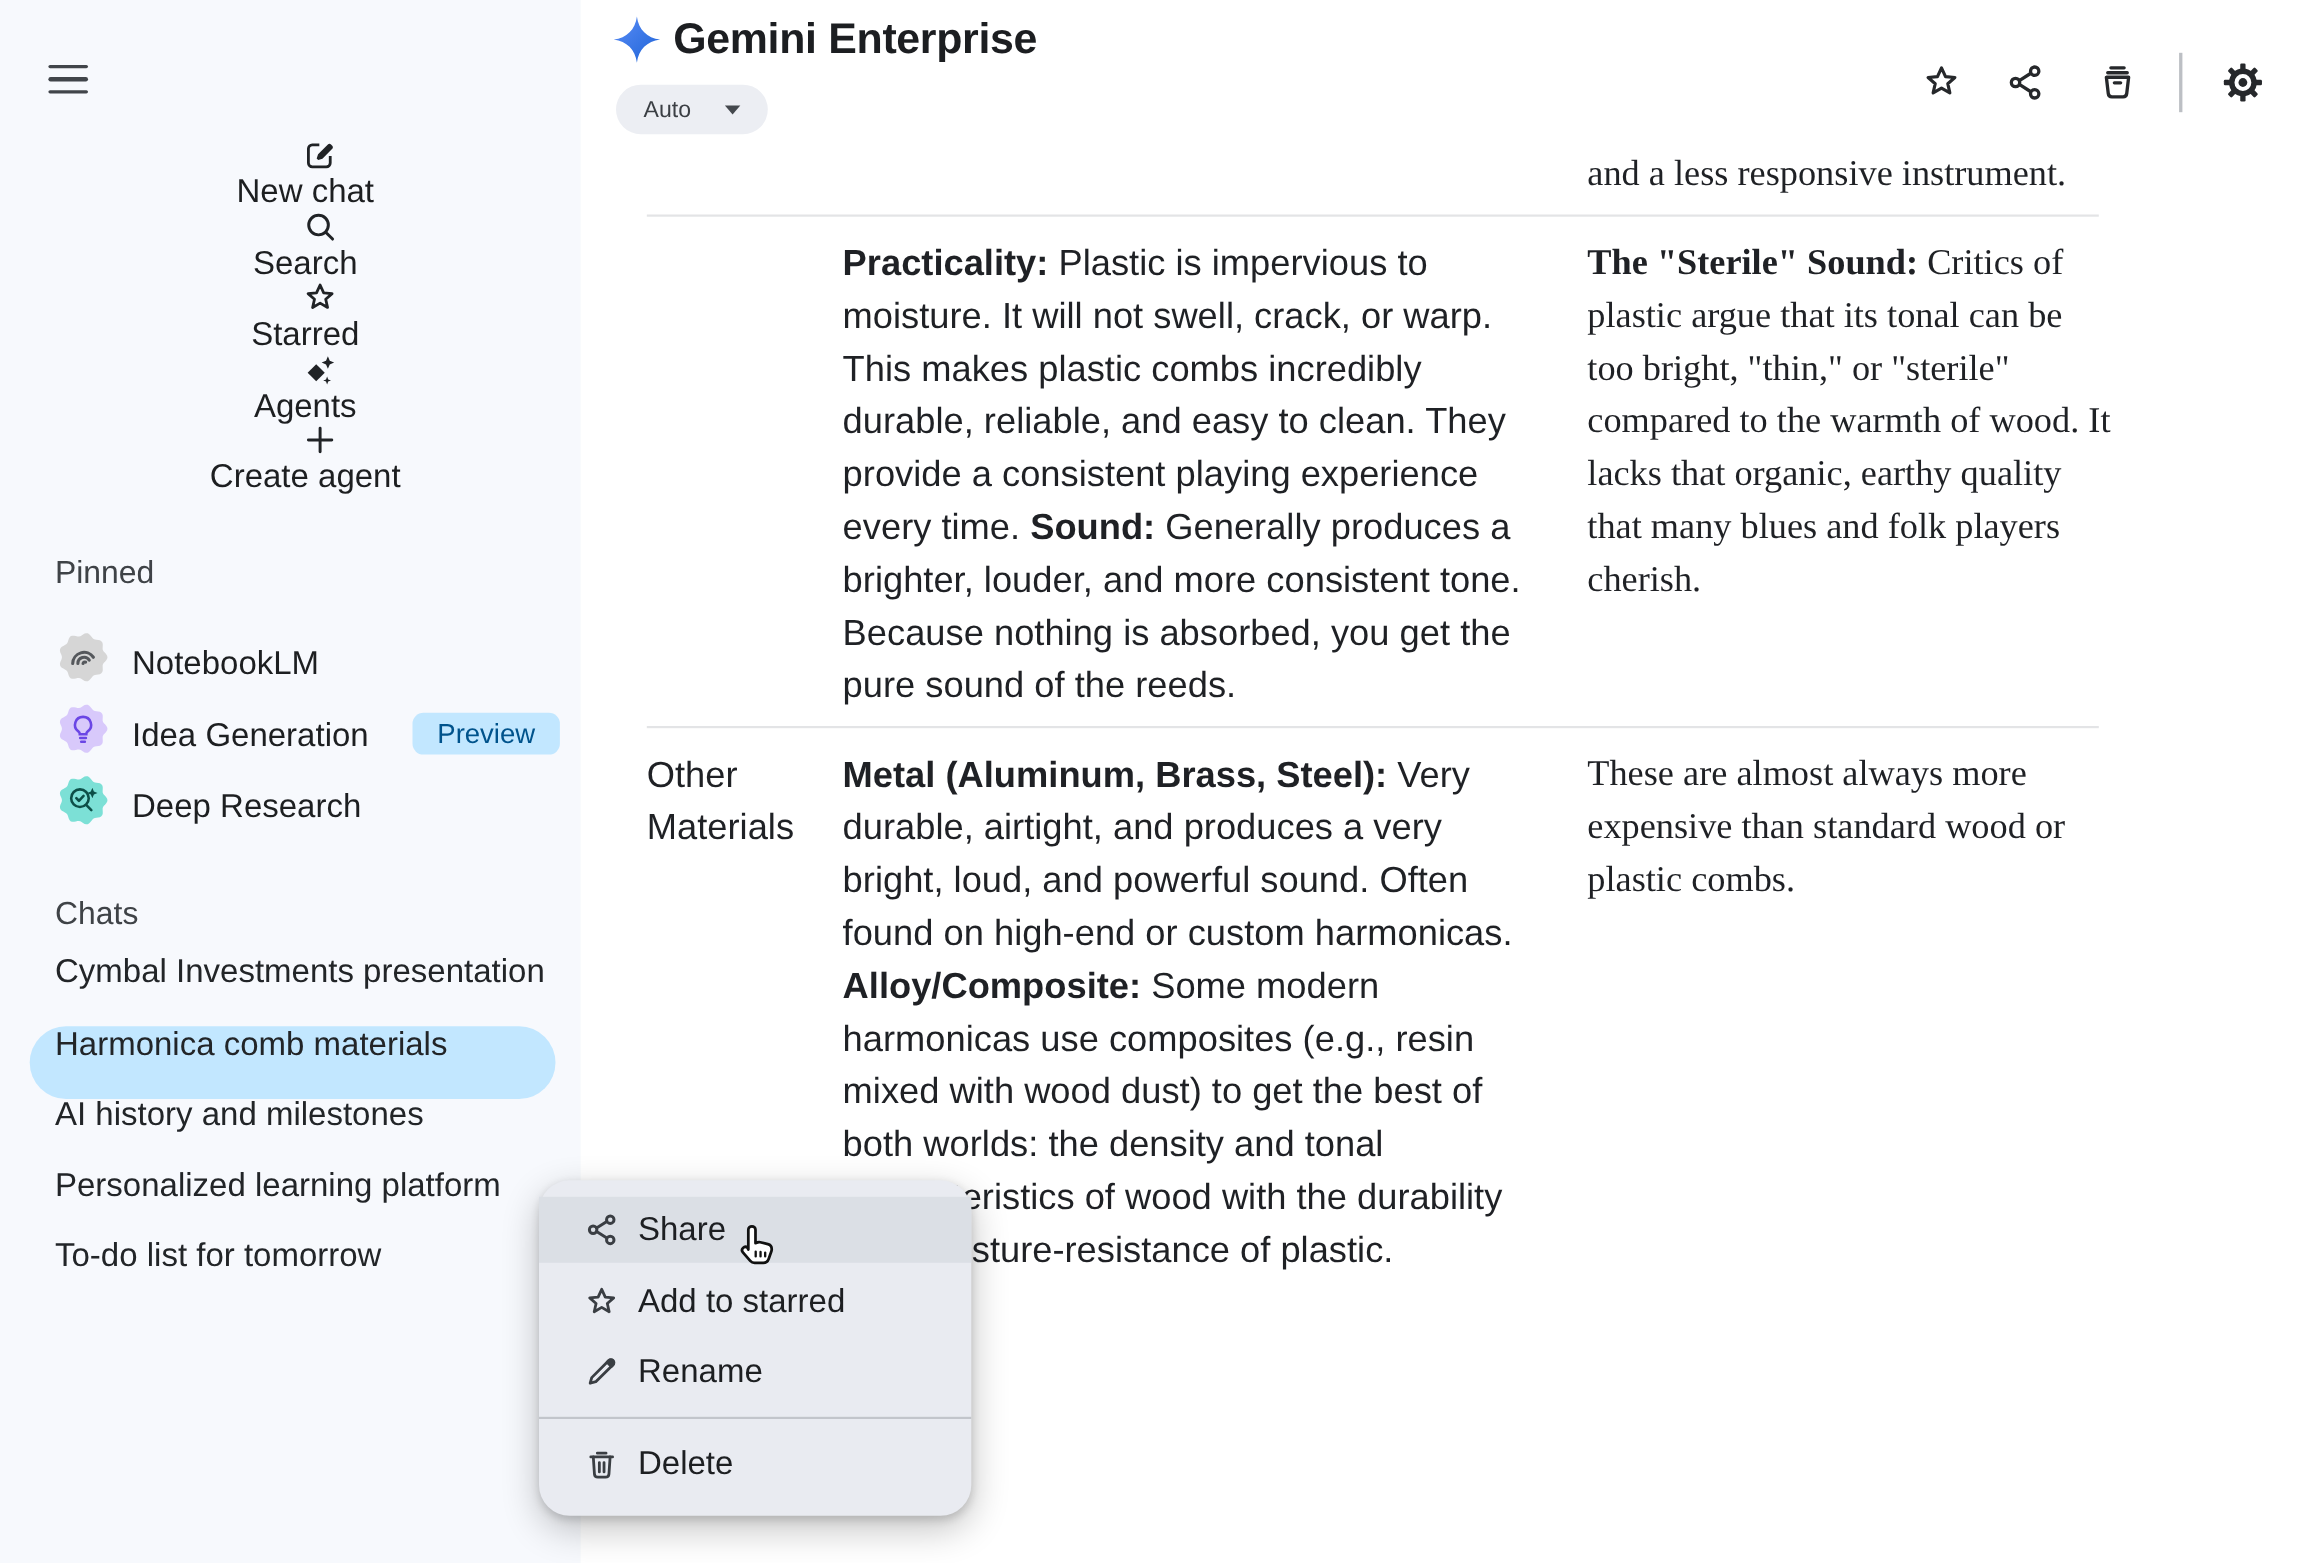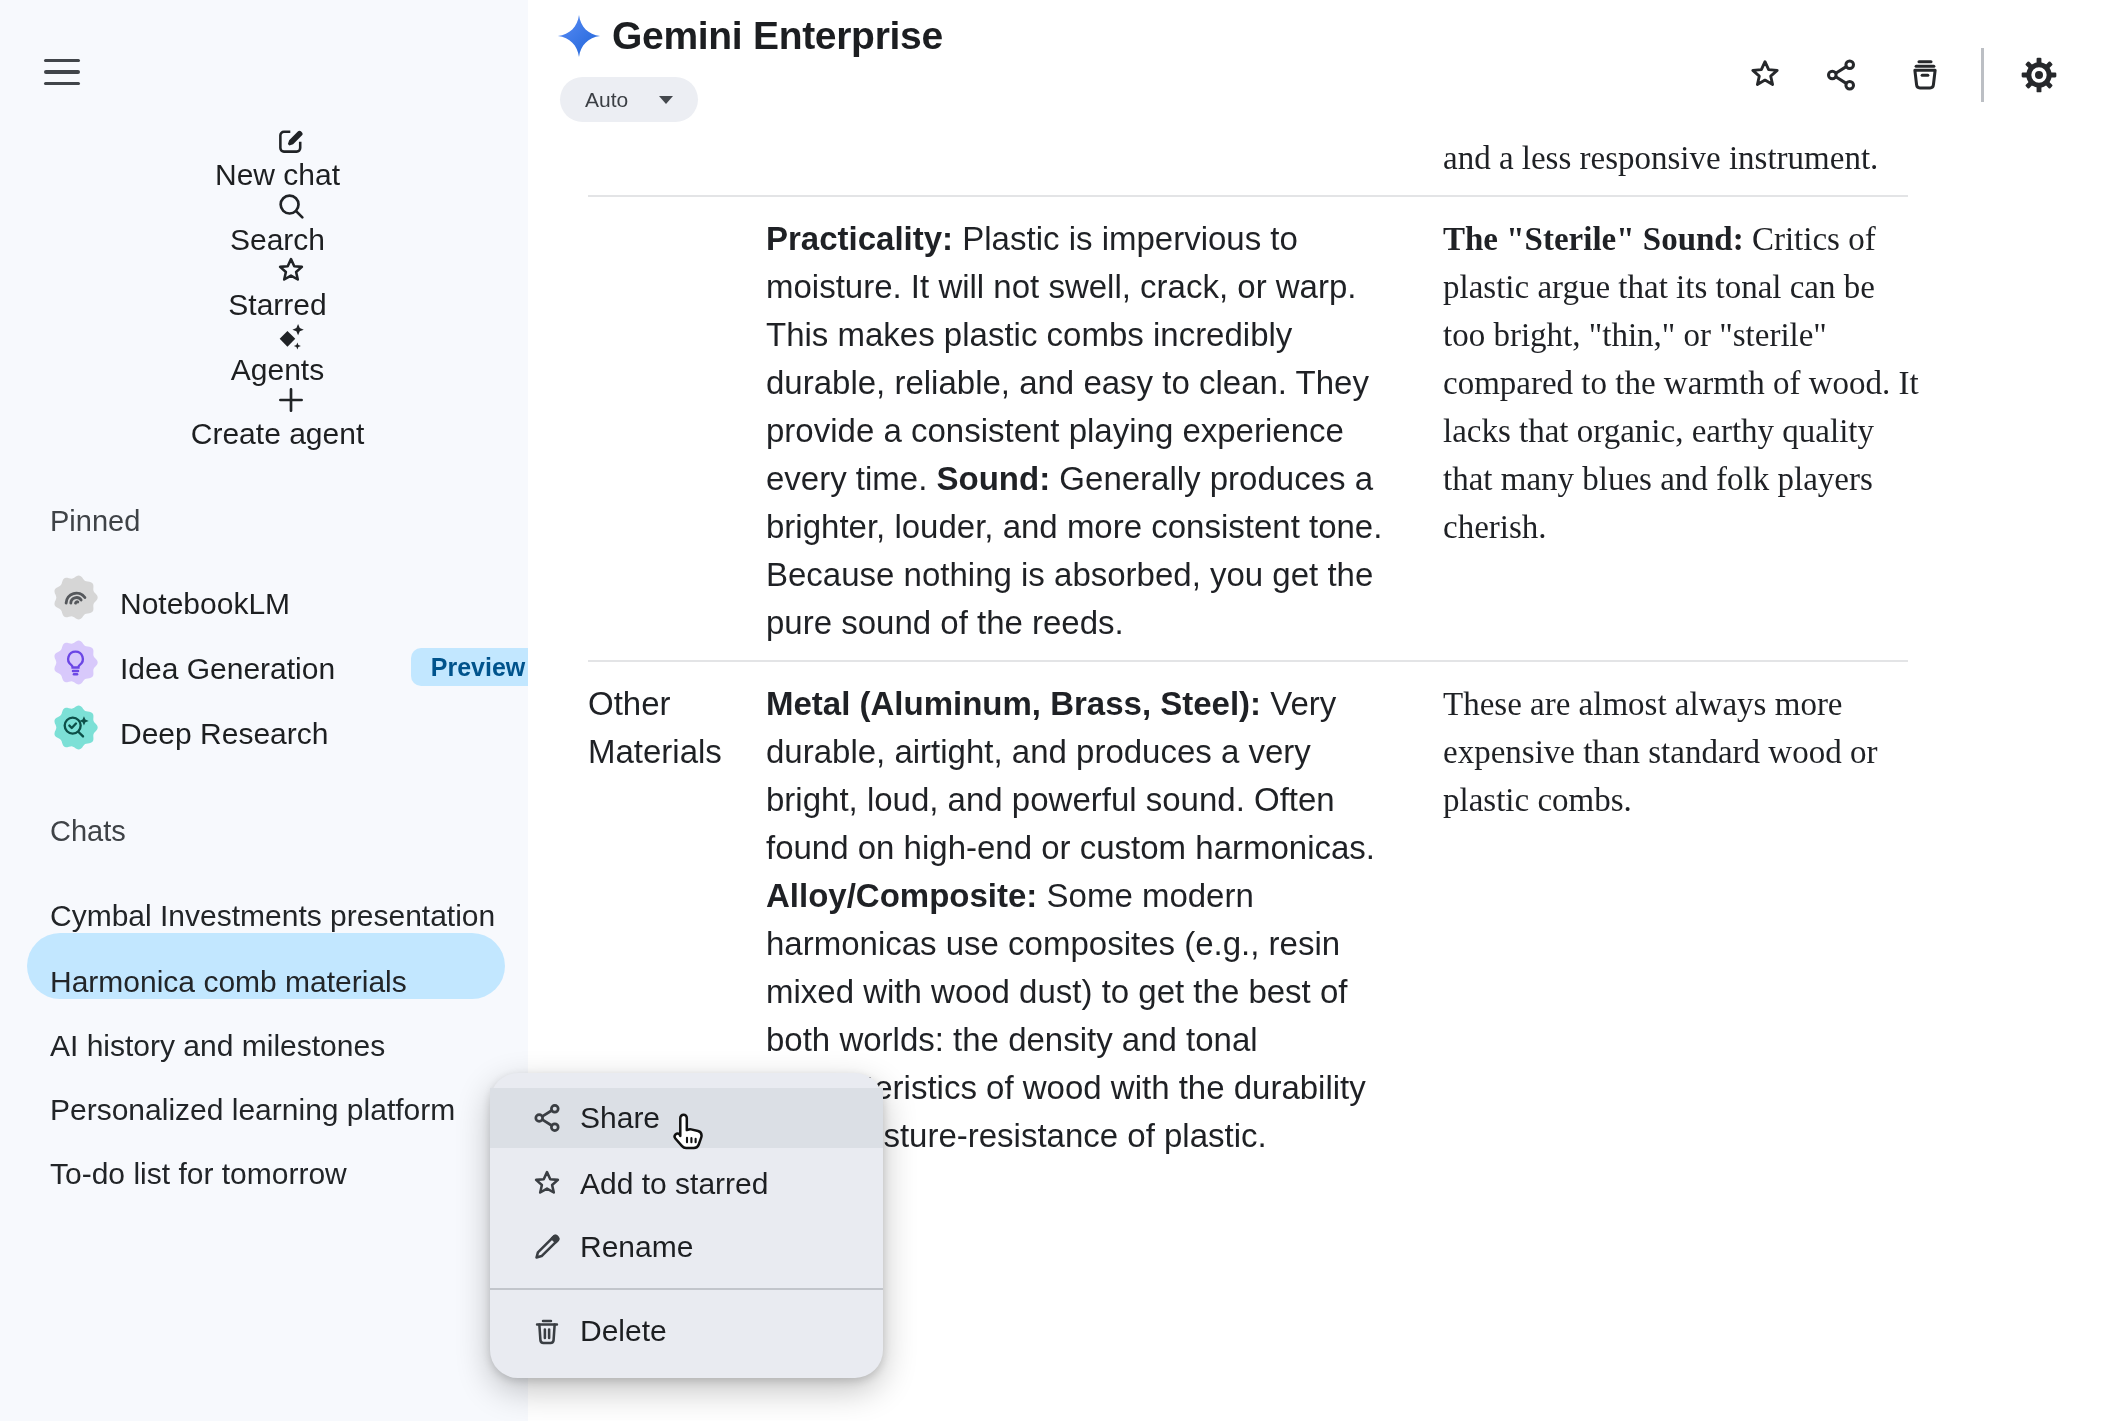--- a/index.html
+++ b/index.html
@@ -13,22 +13,22 @@
   .hamburger span{display:block;width:36px;height:3.5px;background:#41454a;border-radius:2px;}
   .nav-item{position:absolute;left:0;width:100%;height:64px;display:flex;align-items:center;cursor:pointer;flex-direction:column;}
   .nav-item .ic{width:34px;height:34px;margin-left:53px;flex:0 0 auto;color:#202326;}
   .nav-item .lbl{margin-left:27px;font-size:30px;color:#1d1f21;}
   .sec-label{position:absolute;left:50px;font-size:29px;color:#3f4347;}
   .pin-item{position:absolute;left:0;width:100%;height:66px;display:flex;align-items:flex-end;cursor:pointer;}
   .avatar{width:47px;height:47px;margin-left:52px;flex:0 0 auto;}
   .pin-item .lbl{margin-left:21px;font-size:30px;color:#1d1f21;}
   .badge{position:absolute;left:375px;width:134px;height:38px;border-radius:10px;
          display:flex;align-items:center;justify-content:center;
-         font-size:25px;font-weight:bold;margin-left:36px;}
-  .chat-item{position:absolute;left:27px;width:478px;height:66px;display:flex;align-items:flex-end;
+         font-size:25px;font-weight:normal;}
+  .chat-item{position:absolute;left:27px;width:478px;height:66px;display:flex;align-items:flex-start;
              border-radius:33px;cursor:pointer;}
   .chat-item .lbl{margin-left:23px;font-size:30px;color:#222528;white-space:nowrap;overflow:hidden;}
 
   
   .main{position:absolute;left:528px;top:0;width:1583px;height:1421px;background:#fff;}
   .logo{position:absolute;left:556px;top:13px;width:46px;height:46px;}
   .title{position:absolute;left:612px;top:14px;font-size:39px;font-weight:600;color:#1c1e21;letter-spacing:-.3px;}
   .model-pill{position:absolute;left:560px;top:77px;height:45px;width:138px;border-radius:23px;
               background:#eceef3;display:flex;align-items:center;cursor:pointer;}
   .model-pill .lbl{margin-left:25px;font-size:21px;color:#3b3f44;}

